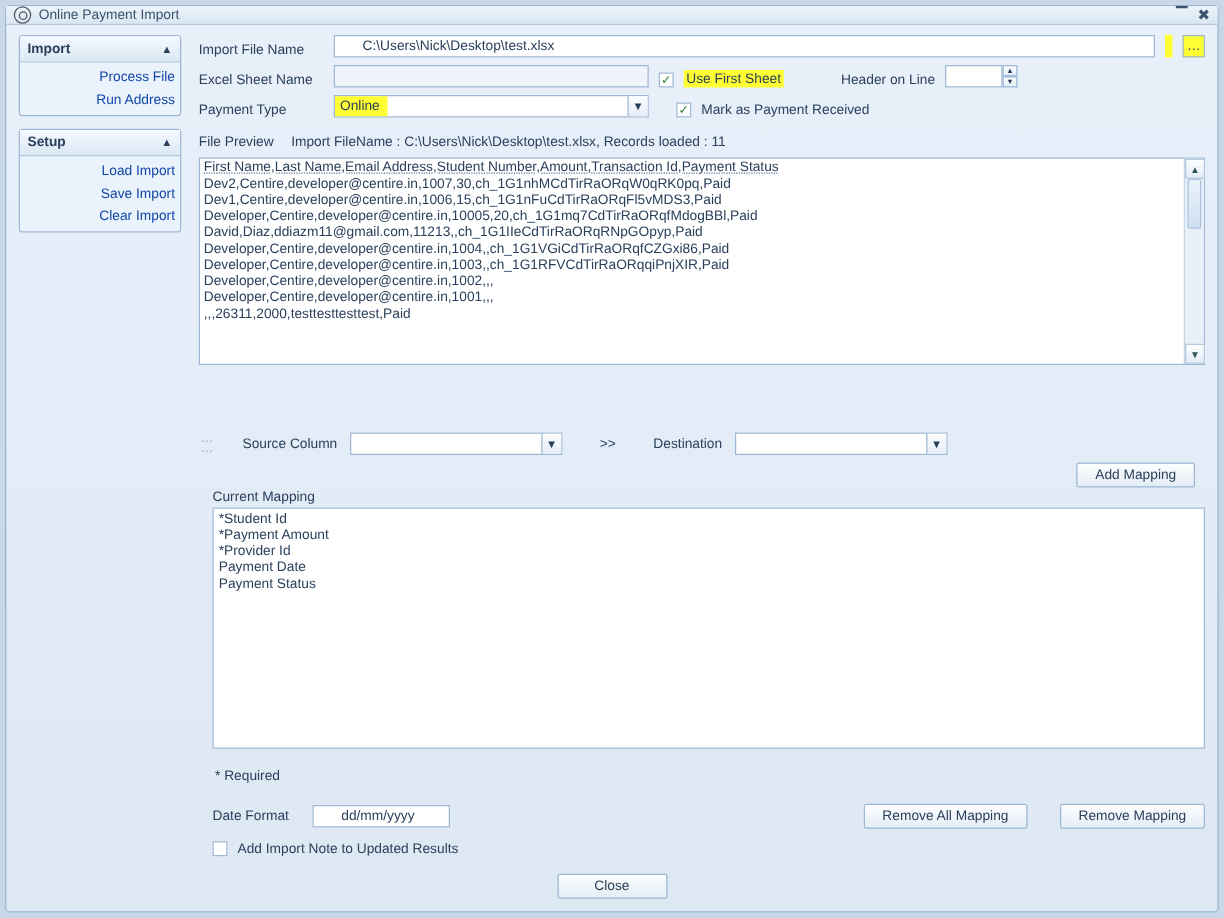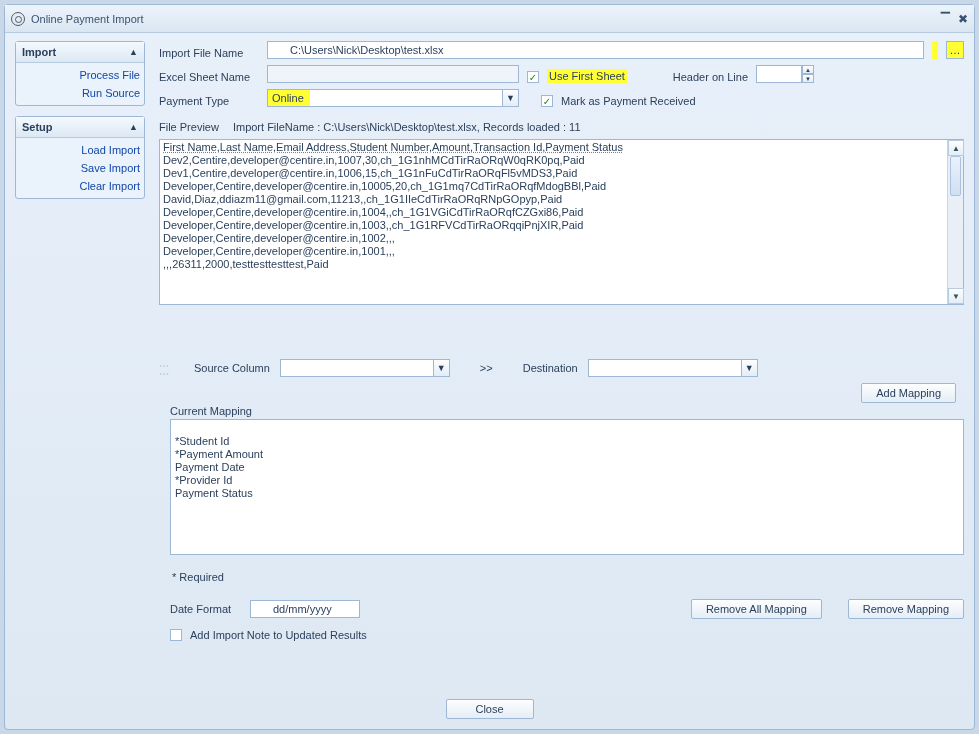--- a/index.html
+++ b/index.html
@@ -14,21 +14,21 @@
     width: 971px;
     height: 726px;
     background: linear-gradient(#e8f0fa, #dde8f3);
     border: 1px solid #9db7d4;
     border-radius: 4px;
     position: relative;
     display: flex;
     flex-direction: column;
   }
   .titlebar {
-    height: 28px;
+    height: 16px;
     display: flex;
     align-items: center;
     padding: 0 6px;
     border-bottom: 1px solid #b7cbe0;
     background: linear-gradient(#edf4fb, #d9e6f2);
   }
   .titlebar .app-icon {
     width: 14px; height: 14px;
     border: 1.5px solid #556;
     border-radius: 50%;
@@ -165,22 +165,22 @@
   }
 
   .section-gap { height: 38px; }
   .mapping-row { display:flex; align-items:center; gap:10px; margin-top:4px; }
   .btn {
     border:1px solid #9db7d4; background:linear-gradient(#fdfefe,#e4edf6);
     padding:3px 14px; cursor:pointer; color:#2a3f5a; border-radius:2px;
     font:inherit; min-width:88px; text-align:center;
   }
   .mapping-box {
-    border:1px solid #9db7d4; background:#fff; height:136px;
-    padding:15px 4px; color:#2a3f5a; line-height:13px;
+    border:1px solid #9db7d4; background:#fff; height:193px;
+    padding:2px 4px; color:#2a3f5a; line-height:13px;
   }
   .footer {
     display:flex; justify-content:center; padding:6px 12px 10px;
   }
 </style>
 </head>
 <body>
 
 <div class="window">
   <div class="titlebar">
@@ -193,21 +193,21 @@
   <div class="content">
 
     <div class="sidebar">
       <div class="panel">
         <div class="panel-header">
           <span>Import</span>
           <span class="chev">▲</span>
         </div>
         <div class="panel-body">
           <span class="panel-link">Process File</span>
-          <span class="panel-link">Run Source</span>
+          <span class="panel-link">Run Address</span>
         </div>
       </div>
       <div class="panel">
         <div class="panel-header">
           <span>Setup</span>
           <span class="chev">▲</span>
         </div>
         <div class="panel-body">
           <span class="panel-link">Load Import</span>
           <span class="panel-link">Save Import</span>
@@ -297,22 +297,22 @@
               <span class="dd-btn">▼</span>
             </span>
           </div>
           <div style="display:flex; justify-content:flex-end; margin:6px 8px 2px;">
             <button class="btn">Add Mapping</button>
           </div>
           <div style="margin-bottom:2px;">Current Mapping</div>
           <div class="mapping-box">
             <div>*Student Id</div>
             <div>*Payment Amount</div>
+            <div>*Provider Id</div>
             <div>Payment Date</div>
-            <div>*Provider Id</div>
             <div>Payment Status</div>
           </div>
           <div style="margin:16px 2px;">*  Required</div>
           <div class="row" style="align-items:center;">
             <span style="width:72px;">Date Format</span>
             <input class="input-text" style="width: 110px;" value="dd/mm/yyyy">
             <span style="flex:1;"></span>
             <button class="btn" style="min-width:120px;">Remove All Mapping</button>
             <span style="width:10px;"></span>
             <button class="btn" style="min-width:110px;">Remove Mapping</button>

